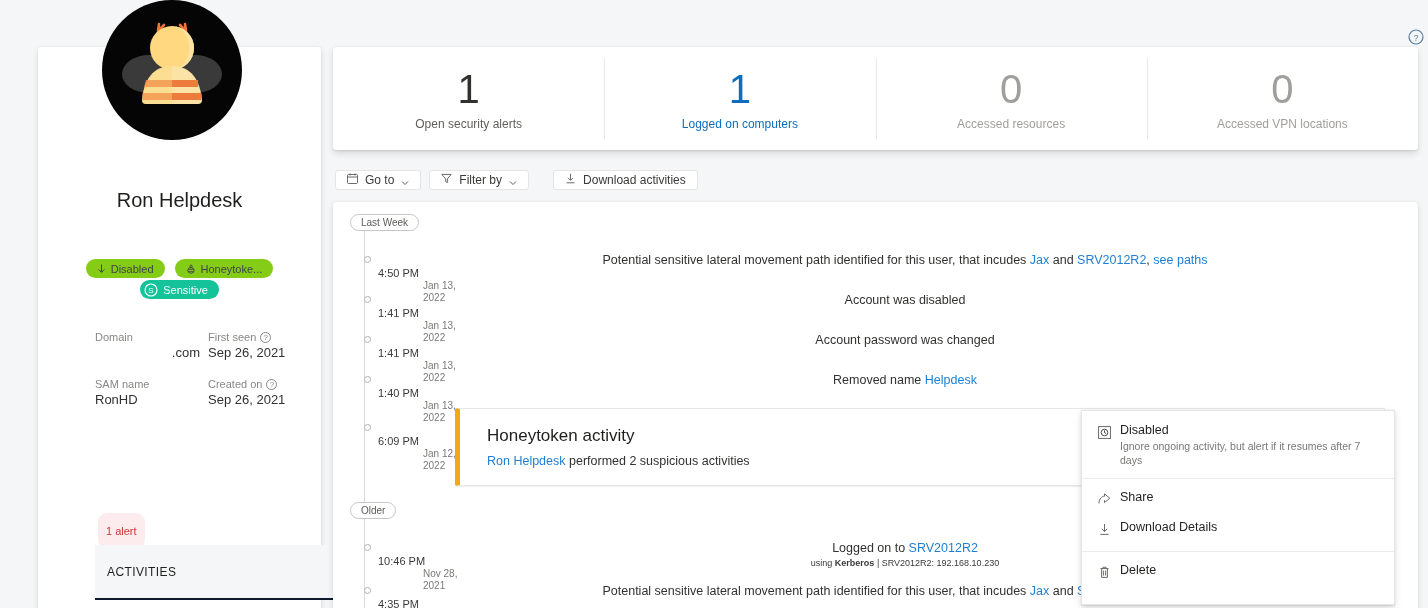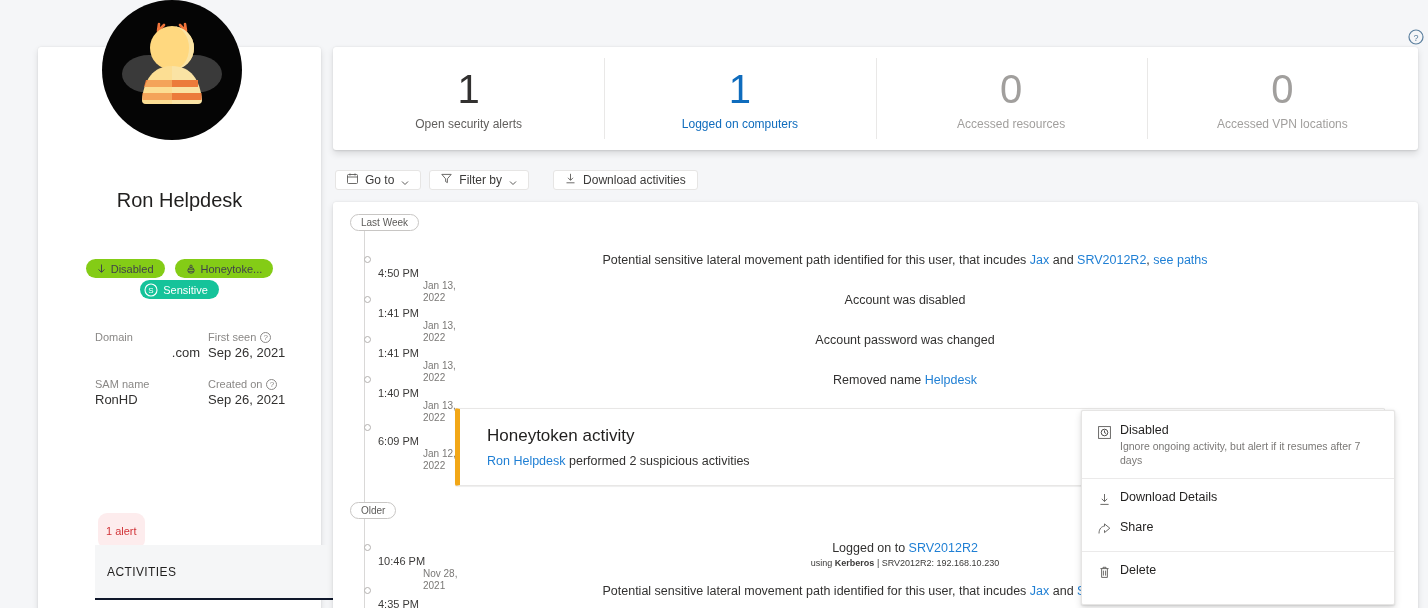--- a/index.html
+++ b/index.html
@@ -482,35 +482,35 @@
         <div class="ctx-label">Disabled</div>
         <div class="ctx-desc">Ignore ongoing activity, but alert if it resumes after 7 days</div>
       </div>
     </div>
 
     <div class="ctx-sep"></div>
 
     <div class="ctx-item">
       <div class="ctx-icon">
         <svg width="13" height="13" viewBox="0 0 13 13">
-            <path d="M6.5 1 V8.2 M3.8 5.8 L6.5 8.6 L9.2 5.8 M2.4 11.4 H10.6" stroke="#5c5b59" stroke-width="0.9" fill="none"></path>
+            <path d="M1 10.5 C1 5.5 4 3.2 6.5 3.2 M6.5 3.2 L6.5 0.9 L11.8 5.2 L6.5 9.6 L6.5 7.2" stroke="#5c5b59" stroke-width="0.9" fill="none" stroke-linejoin="round"></path>
           </svg>
       </div>
       <div class="ctx-body">
-        <div class="ctx-label">Download Details</div>
+        <div class="ctx-label">Share</div>
       </div>
     </div>
     <div class="ctx-item">
       <div class="ctx-icon">
         <svg width="13" height="13" viewBox="0 0 13 13">
-            <path d="M1 10.5 C1 5.5 4 3.2 6.5 3.2 M6.5 3.2 L6.5 0.9 L11.8 5.2 L6.5 9.6 L6.5 7.2" stroke="#5c5b59" stroke-width="0.9" fill="none" stroke-linejoin="round"></path>
+            <path d="M6.5 1 V8.2 M3.8 5.8 L6.5 8.6 L9.2 5.8 M2.4 11.4 H10.6" stroke="#5c5b59" stroke-width="0.9" fill="none"></path>
           </svg>
       </div>
       <div class="ctx-body">
-        <div class="ctx-label">Share</div>
+        <div class="ctx-label">Download Details</div>
       </div>
     </div>
 
     <div class="ctx-sep"></div>
 
     <div class="ctx-item">
       <div class="ctx-icon">
         <svg width="13" height="13" viewBox="0 0 13 13">
             <path d="M2.4 2.6 H10.6 M3.6 2.6 V11.4 H9.4 V2.6 M5 2.6 V1.3 H8 V2.6 M5.4 4.6 V9.6 M7.6 4.6 V9.6" stroke="#5c5b59" stroke-width="0.9" fill="none"></path>
           </svg>

